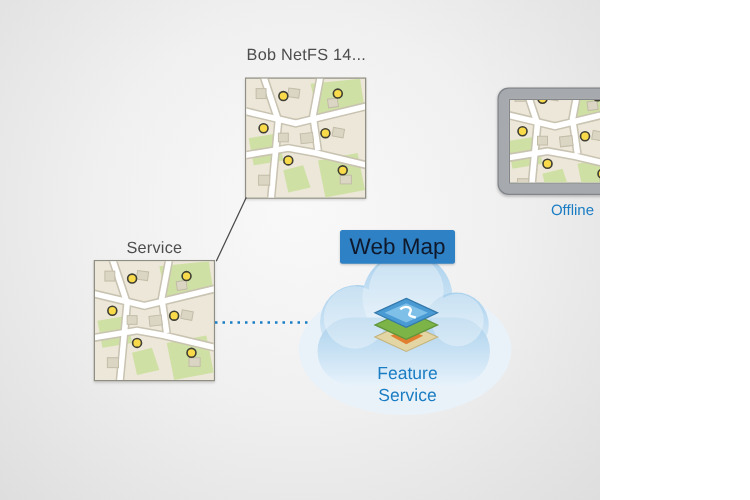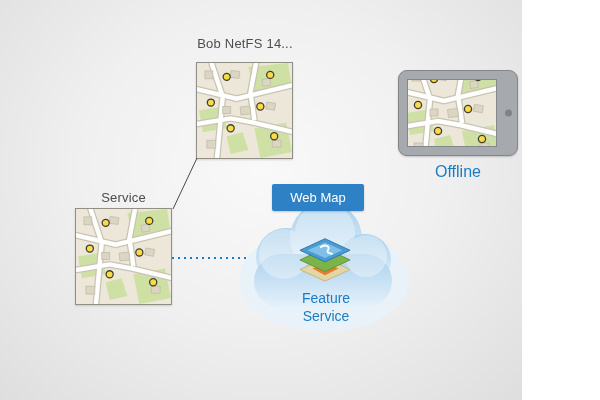--- a/index.html
+++ b/index.html
@@ -1,17 +1,17 @@
 <!DOCTYPE html>
 <html><head>
 <meta charset="utf-8">
 <style>
   html,body { margin:0; padding:0; }
   .canvas {
-    position:relative; width:522px; height:400px; overflow:hidden;
+    position:relative; width:480px; height:400px; overflow:hidden;
     background: radial-gradient(ellipse at 50% 42%, #f9f9f9 0%, #f0f0f0 48%, #dedede 100%);
     font-family:"Liberation Sans", sans-serif;
   }
   .label {
     position:absolute; color:#4d4d4d; font-size:13px; text-align:center;
     letter-spacing:.2px;
   }
   .map-frame {
     position:absolute; width:95px; height:95px;
     border:1px solid #8f8f85; background:#ece7d8;
@@ -27,28 +27,28 @@
     position:absolute; left:8px; top:8px; width:88px; height:66px;
     background:#ece7d8; border:1px solid #83878b; overflow:hidden;
   }
   .tablet-screen svg { display:block; width:100%; height:100%; }
   .tablet-camera {
     position:absolute; right:5px; top:50%; transform:translateY(-50%);
     width:7px; height:7px; border-radius:50%; background:#7f8387;
   }
   .blue-note {
     position:absolute; left:388px; top:160px; width:140px;
-    color:#1a7dc4; font-size:16px; line-height:1.45; text-align:center;
+    color:#1a7dc4; font-size:12px; line-height:1.45; text-align:center;
   }
   .overlay { position:absolute; left:0; top:0; z-index:1; pointer-events:none; }
   .cloud-wrap { position:absolute; left:238px; top:196px; z-index:2; }
   .layers-wrap { position:absolute; left:296px; top:231px; z-index:3; }
   .webmap {
     position:absolute; left:272px; top:184px; width:92px; height:27px; z-index:4;
-    background:#2e81c4; color:#ffffff; font-size:13px; border-radius:2px;
+    background:#2e81c4; color:#0f172a; font-size:18px; border-radius:2px;
     display:flex; align-items:center; justify-content:center;
     box-shadow:0 1px 2px rgba(0,0,0,.2);
   }
   .feature-service {
     position:absolute; left:290px; top:290px; width:72px; z-index:4;
     color:#1a7dc4; font-size:14px; line-height:1.25; text-align:center;
   }
   .hidden-defs { position:absolute; width:0; height:0; }
 </style>
 </head>

